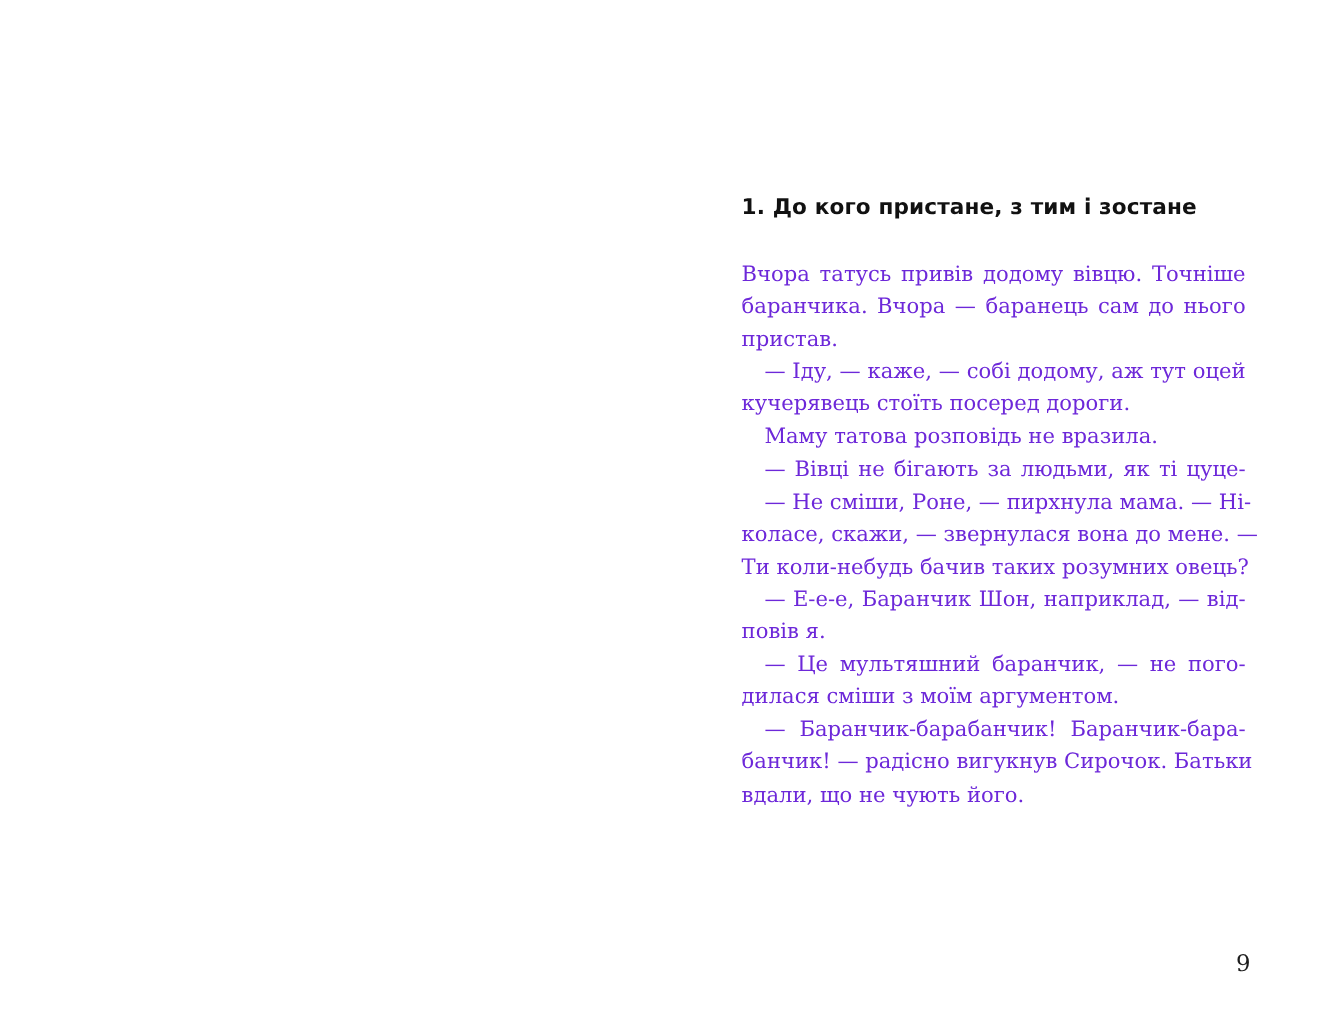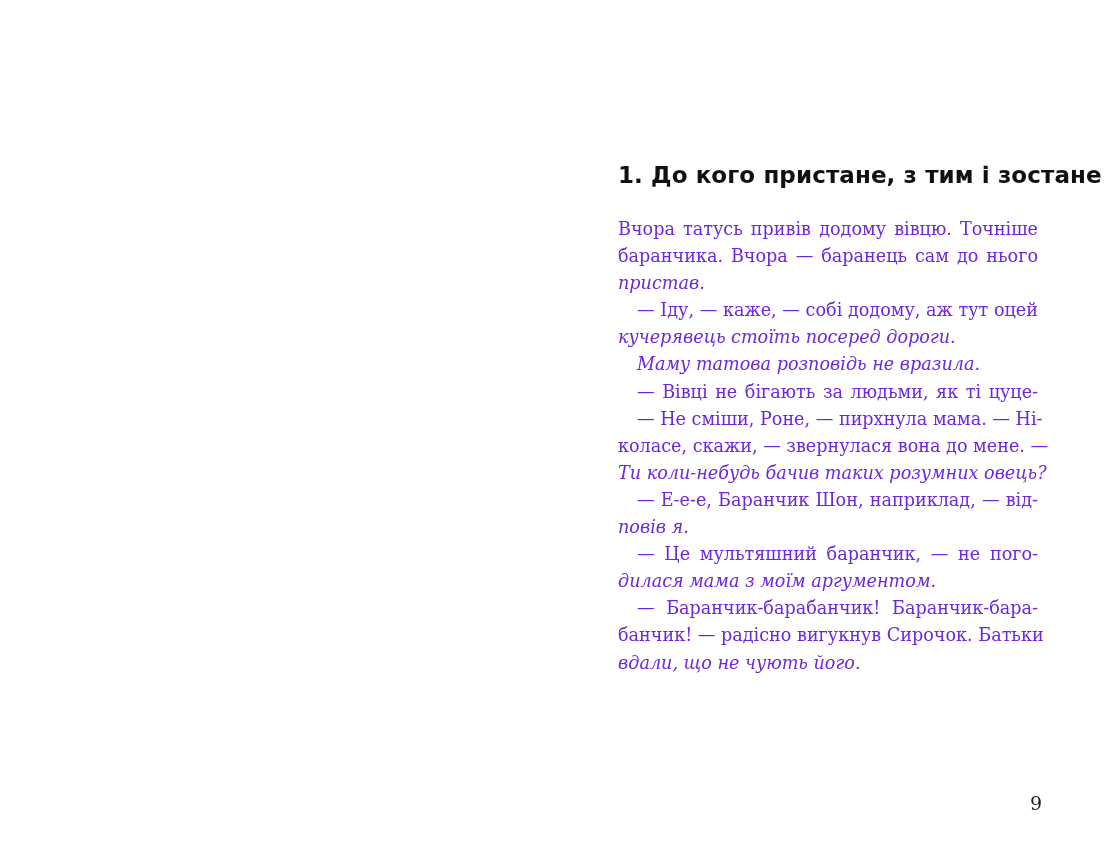--- a/index.html
+++ b/index.html
@@ -36,21 +36,21 @@
       background: #ffffff;
     }
     .chapter-title {
       position: absolute;
       left: 66px;
       top: 162px;
       width: 420px;
       margin: 0;
       font-family: "DejaVu Sans", sans-serif;
       font-weight: bold;
-      font-size: 23px;
+      font-size: 18px;
       letter-spacing: 0.1px;
       color: #111111;
       white-space: nowrap;
     }
     .body-text {
       position: absolute;
       left: 66px;
       top: 216px;
       width: 420px;
       font-family: "DejaVu Serif", serif;
@@ -60,21 +60,20 @@
     }
     .line {
       display: block;
       white-space: nowrap;
       text-align: justify;
       text-align-last: justify;
       height: 27.1px;
     }
     .line.last {
       text-align-last: left;
-      font-style: italic;
     }
     .line.indent {
       padding-left: 19px;
     }
     .page-number {
       position: absolute;
       left: 478px;
       top: 792px;
       font-family: "DejaVu Serif", serif;
       font-size: 19px;
@@ -97,21 +96,21 @@
       <span class="line indent">— Іду, — каже, — собі додому, аж тут оцей</span>
       <span class="line last">кучерявець стоїть посеред дороги.</span>
       <span class="line indent last">Маму татова розповідь не вразила.</span>
       <span class="line indent">— Вівці не бігають за людьми, як ті цуце-</span>
       <span class="line indent">— Не сміши, Роне, — пирхнула мама. — Ні-</span>
       <span class="line">коласе, скажи, — звернулася вона до мене. —</span>
       <span class="line last">Ти коли-небудь бачив таких розумних овець?</span>
       <span class="line indent">— Е-е-е, Баранчик Шон, наприклад, — від-</span>
       <span class="line last">повів я.</span>
       <span class="line indent">— Це мультяшний баранчик, — не пого-</span>
-      <span class="line last">дилася мама з моїм аргументом.</span>
+      <span class="line last">дилася сміши з моїм аргументом.</span>
       <span class="line indent">— Баранчик-барабанчик! Баранчик-бара-</span>
       <span class="line">банчик! — радісно вигукнув Сирочок. Батьки</span>
       <span class="line last">вдали, що не чують його.</span>
     </div>
 
     <div class="page-number">9</div>
   </div>
 </div>
 
 </body></html>

